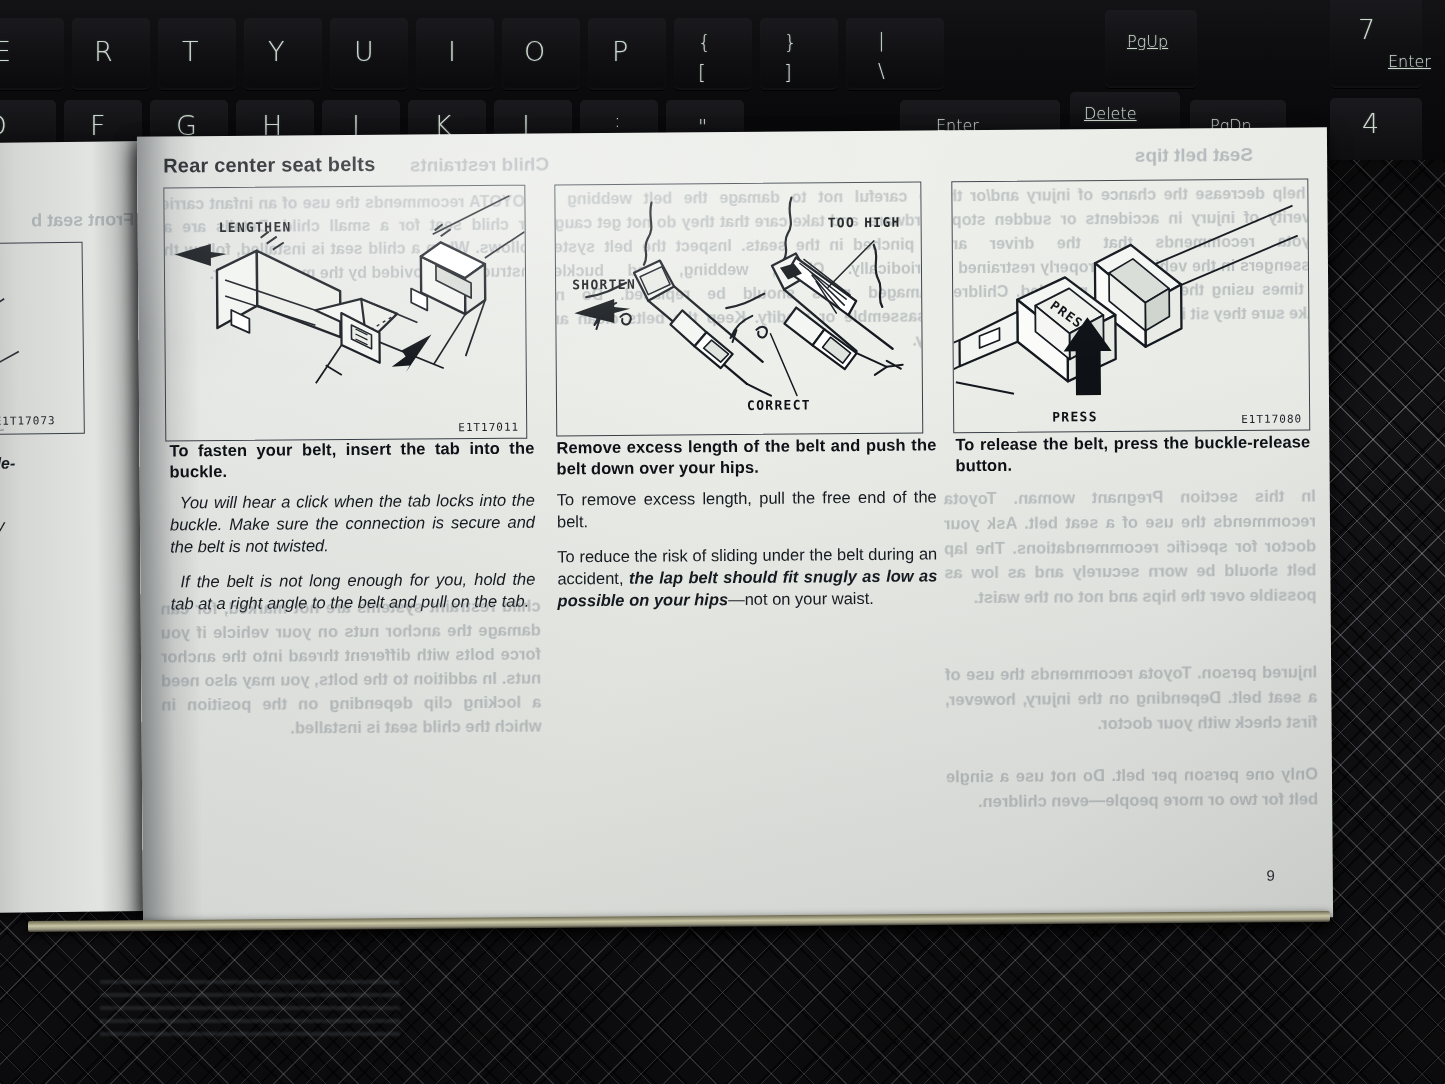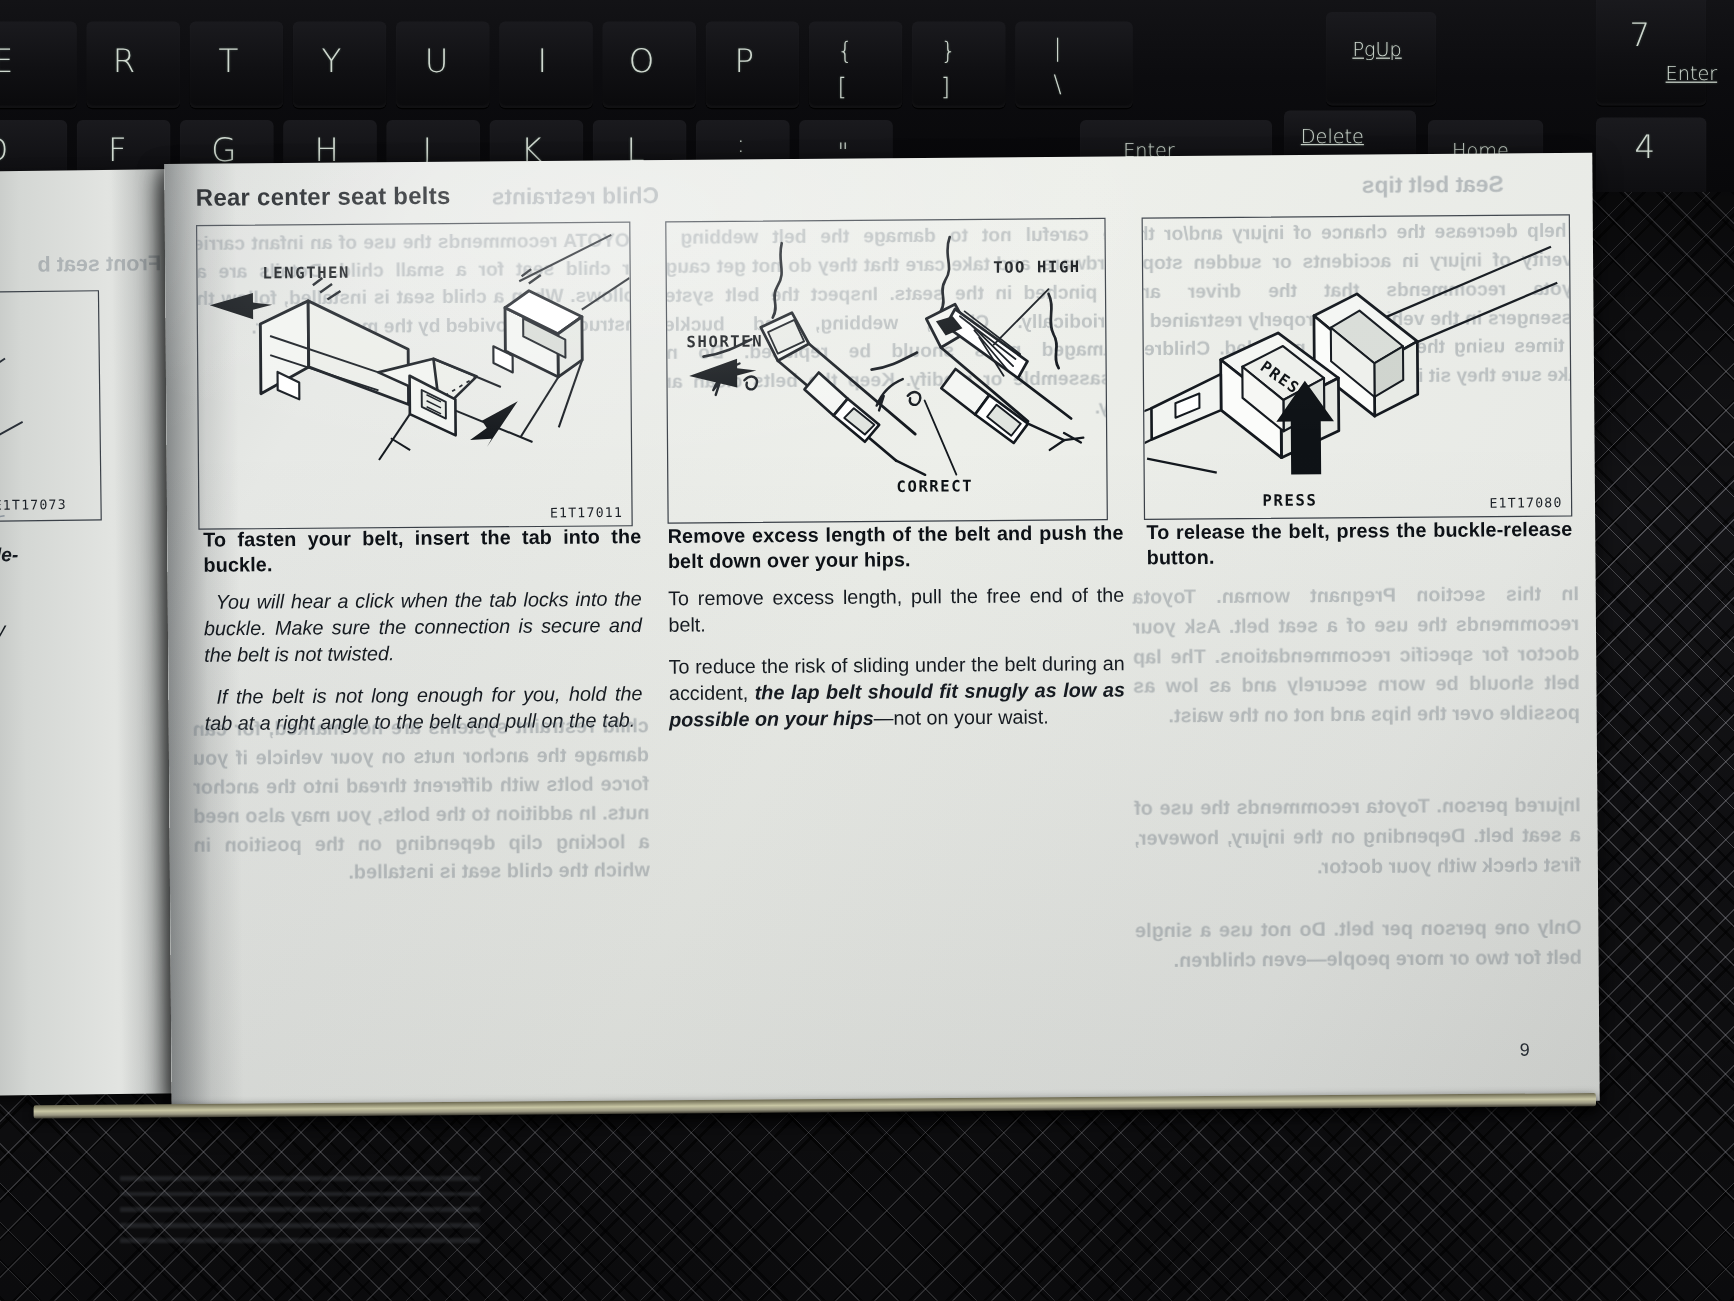--- a/index.html
+++ b/index.html
@@ -241,21 +241,21 @@
       <div class="key" style="left: 666px; top: 100px; width: 78px; height: 72px;">
         <span class="lbl mid" style="left: 32px; top: 14px;">"</span>
       </div>
       <div class="key" style="left: 900px; top: 100px; width: 160px; height: 72px;">
         <span class="lbl sm" style="left: 36px; top: 16px;">Enter</span>
       </div>
       <div class="key" style="left: 1070px; top: 92px; width: 110px; height: 52px;">
         <span class="lbl sm" style="left: 14px; top: 12px;">Delete</span>
       </div>
       <div class="key" style="left: 1190px; top: 100px; width: 96px; height: 72px;">
-        <span class="lbl sm" style="left: 20px; top: 16px;">Home</span>
+        <span class="lbl sm" style="left: 20px; top: 16px;">PgDn</span>
       </div>
       <div class="key" style="left: 1330px; top: 98px; width: 92px; height: 92px;">
         <span class="lbl big" style="left: 32px; top: 10px;">4</span>
       </div>
     </div>
 
   <div id="book">
 
     <div class="page-left">
       <div class="lp-ghost" style="left:-6px;top:68px;width:170px;">Front seat b</div>

